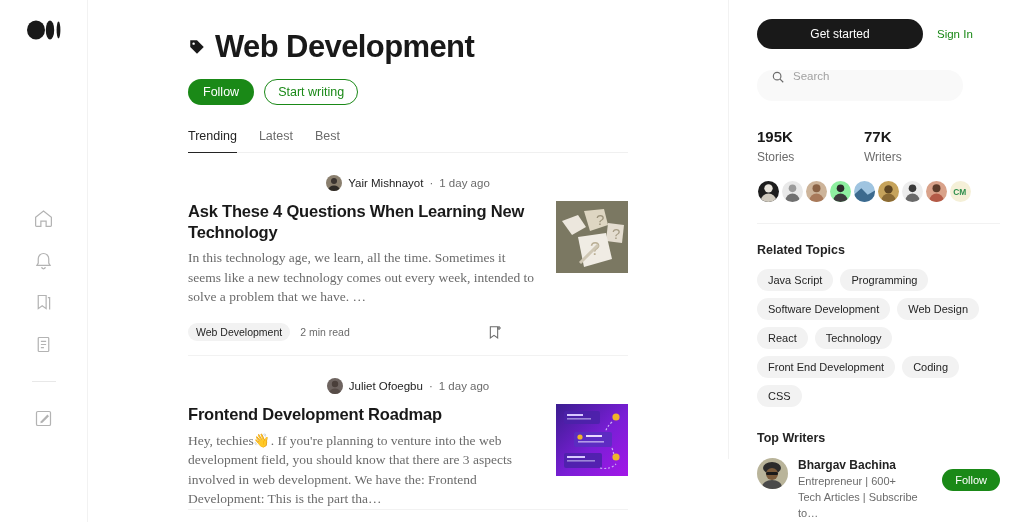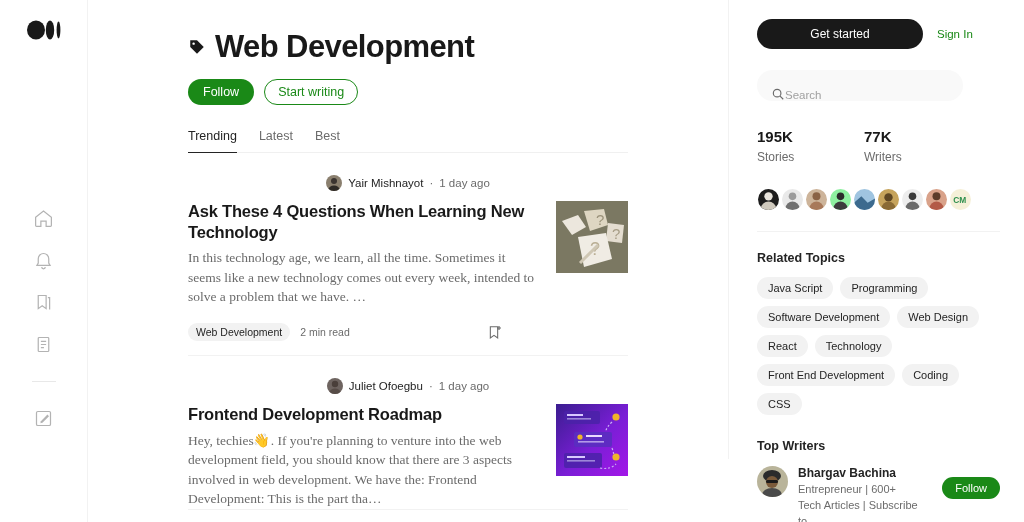--- a/index.html
+++ b/index.html
@@ -77,34 +77,34 @@
   }
   .side-top { display: flex; align-items: center; gap: 14px; }
   .btn-getstarted {
     background: #191919; color: #fff; border: none; border-radius: 99px;
     font-size: 12px; padding: 8px 0; width: 166px; cursor: pointer; font-family: inherit;
   }
   .link-signin { color: #1a8917; font-size: 11.5px; cursor: pointer; }
 
   .search-box {
     margin-top: 21px; height: 31px; background: #f9f9f9; border-radius: 99px;
-    display: flex; align-items: flex-end; gap: 0; padding: 0 14px; width: 206px;
+    display: flex; align-items: flex-start; gap: 8px; padding: 0 14px; width: 206px;
   }
   .search-box input {
     border: none; background: transparent; outline: none; font-size: 11.5px;
     color: #242424; font-family: inherit; width: 150px;
   }
   .search-box input::placeholder { color: #a1a1a1; }
 
   .stats { display: flex; margin-top: 27px; }
   .stat { width: 107px; }
   .stat-num { font-size: 15px; font-weight: 700; color: #191919; }
   .stat-lbl { font-size: 12px; color: #6b6b6b; margin-top: 5px; }
 
-  .avatars { display: flex; margin-top: 24px; }
+  .avatars { display: flex; margin-top: 16px; }
   .avatars .av { width: 23px; height: 23px; border-radius: 50%; margin-right: 1px; overflow: hidden; border: 1.5px solid #fff; }
 
   .side-sep { height: 1px; background: #f2f2f2; margin: 20px 0 0 0; }
 
   .side-h { font-size: 12.5px; font-weight: 700; color: #242424; margin-top: 19px; }
   .topics { display: flex; flex-wrap: wrap; gap: 7px; margin-top: 12px; width: 230px; }
   .topic {
     background: #f2f2f2; color: #242424; font-size: 11px; border-radius: 99px;
     padding: 5px 11px; cursor: pointer; white-space: nowrap;
   }

